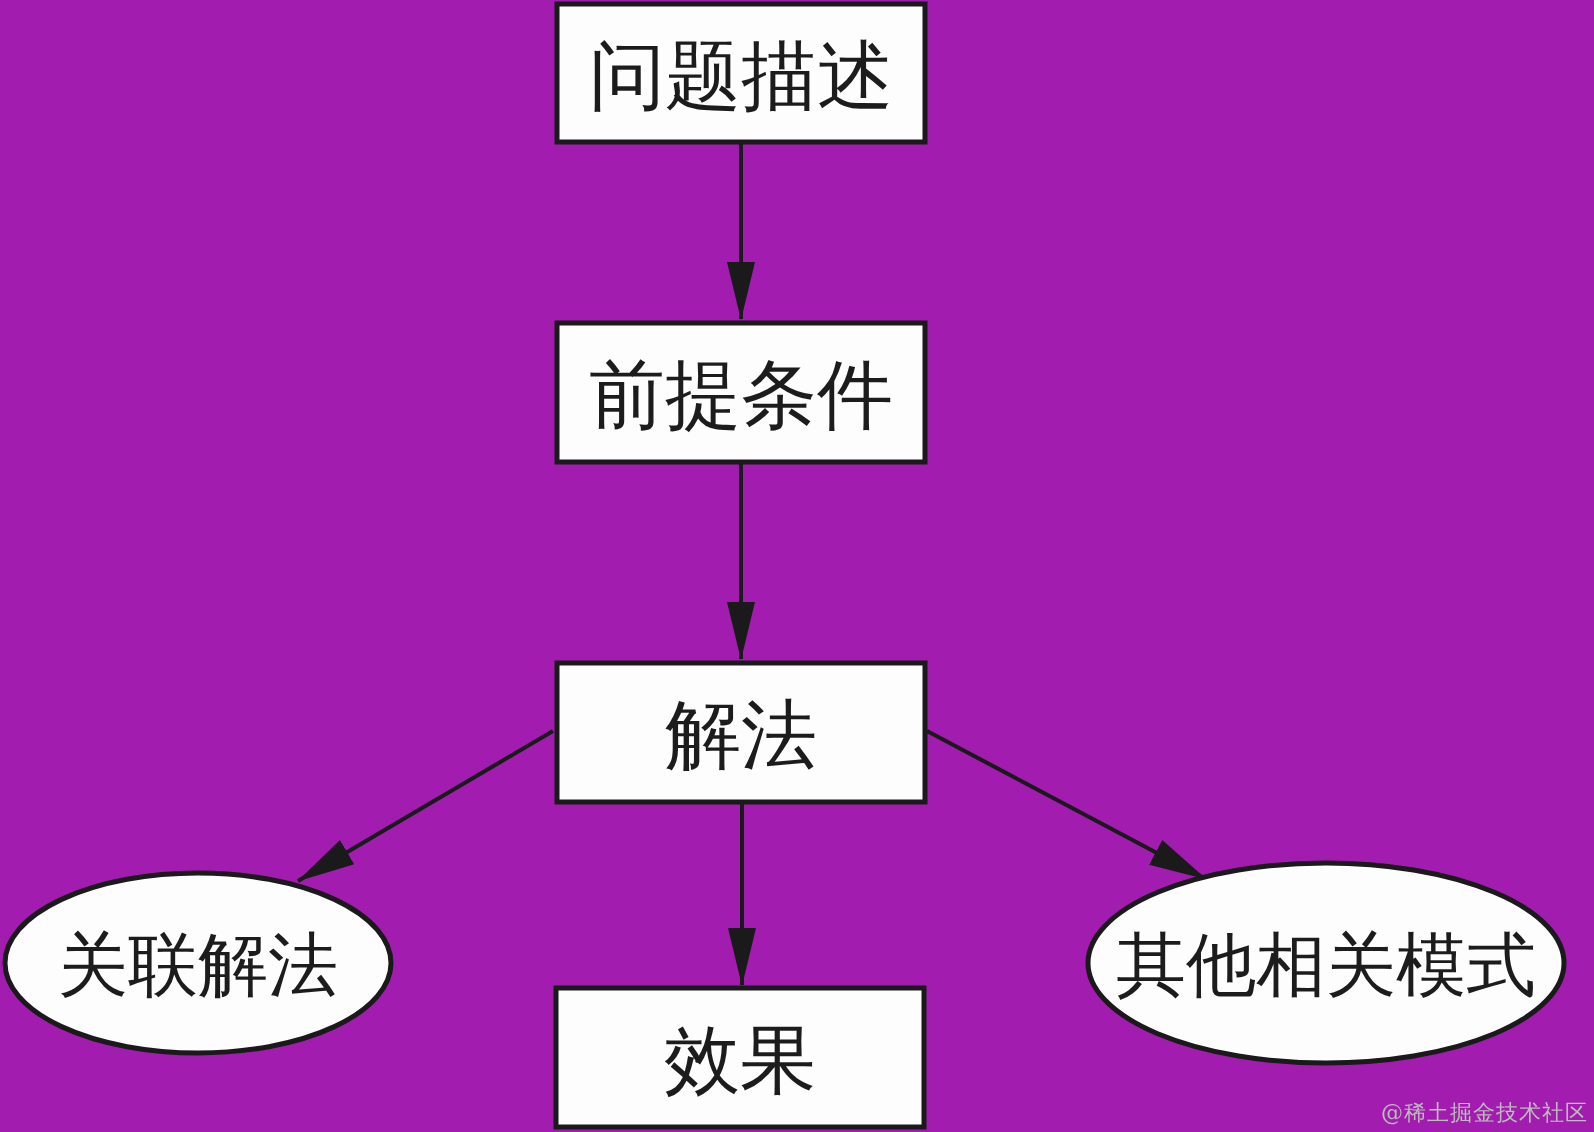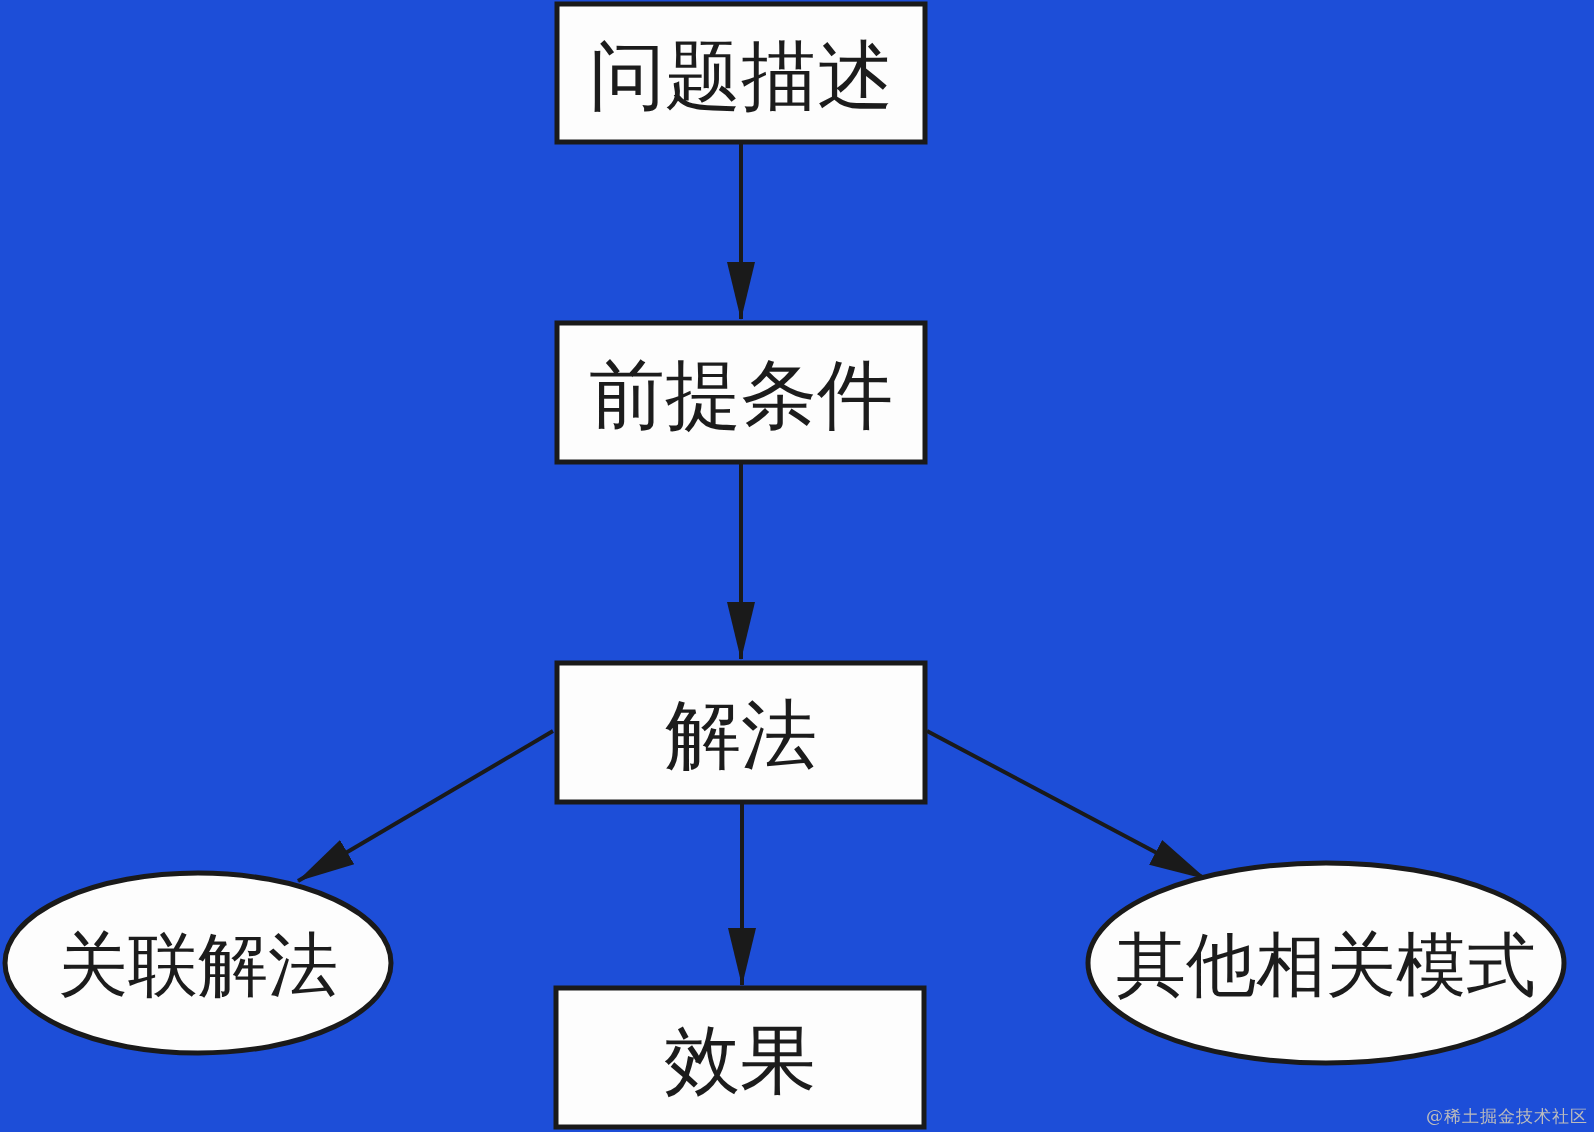--- a/index.html
+++ b/index.html
@@ -4,21 +4,21 @@
 <style>
   html, body {
     margin: 0;
     padding: 0;
     background: #fdfdfd;
   }
   .canvas {
     position: relative;
     width: 1594px;
     height: 1132px;
-    background: #1d4ed8;
+    background: #a21caf;
     overflow: hidden;
     font-family: "DejaVu Serif", "Liberation Serif", serif;
   }
   svg.diagram {
     position: absolute;
     left: 0;
     top: 0;
   }
   .node-box {
     fill: #fdfdfd;
@@ -42,21 +42,21 @@
     text-anchor: middle;
     dominant-baseline: central;
   }
   .node-label.ellipse-label {
     font-size: 70px;
   }
   .watermark {
     position: absolute;
     right: 6px;
     bottom: 4px;
-    font-size: 17px;
+    font-size: 22px;
     letter-spacing: 1px;
     color: #bcbcbc;
     font-family: "DejaVu Serif", "Liberation Serif", serif;
     user-select: none;
   }
 </style>
 </head>
 <body>
 
 <div class="canvas">

